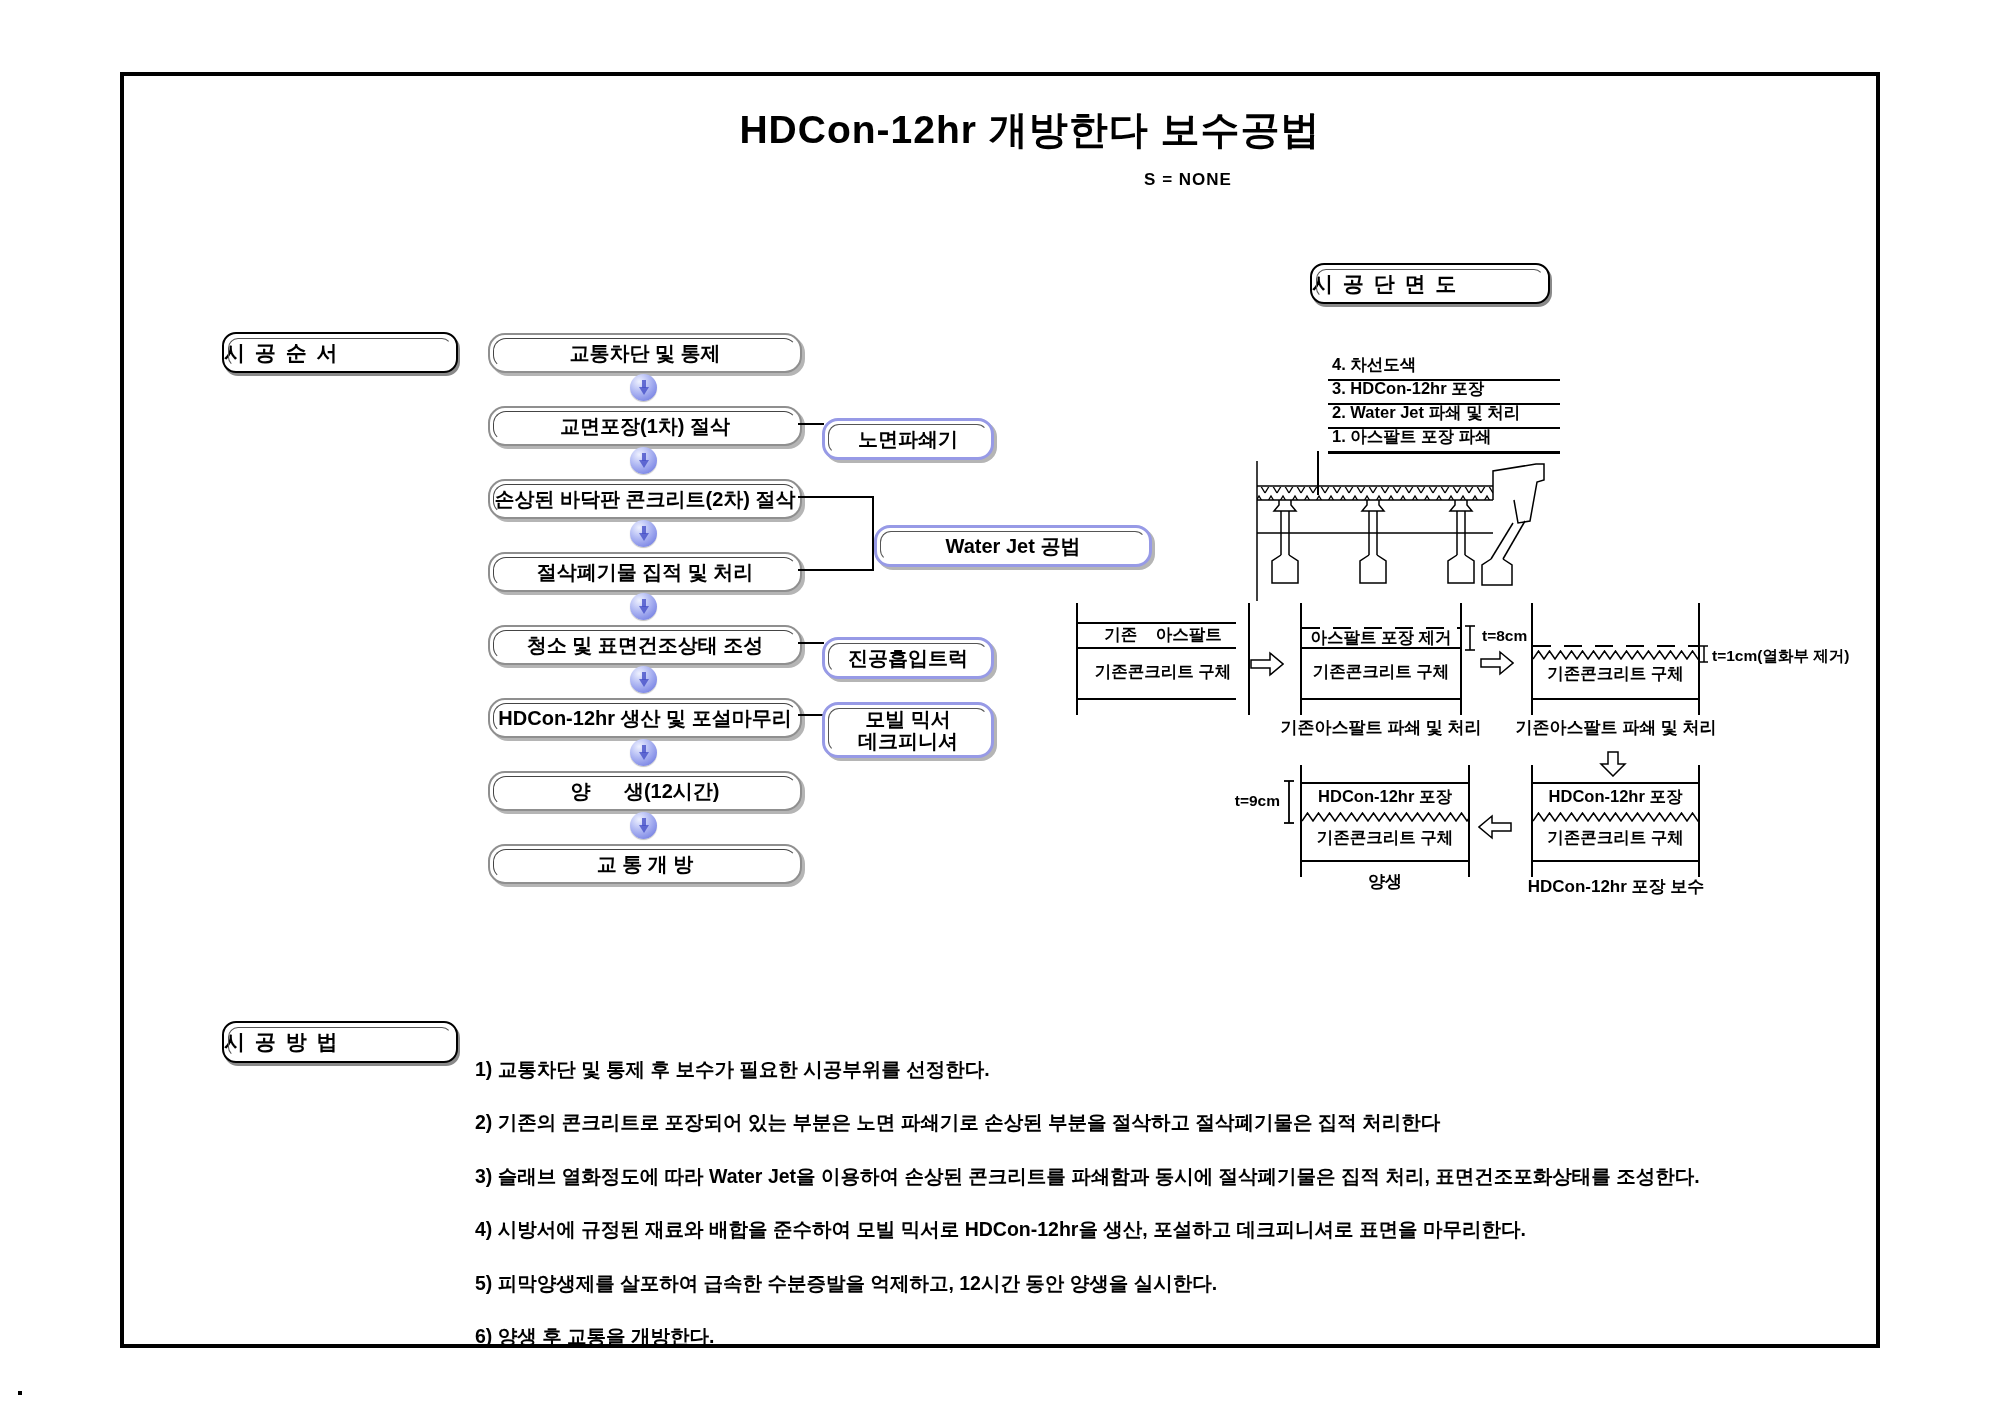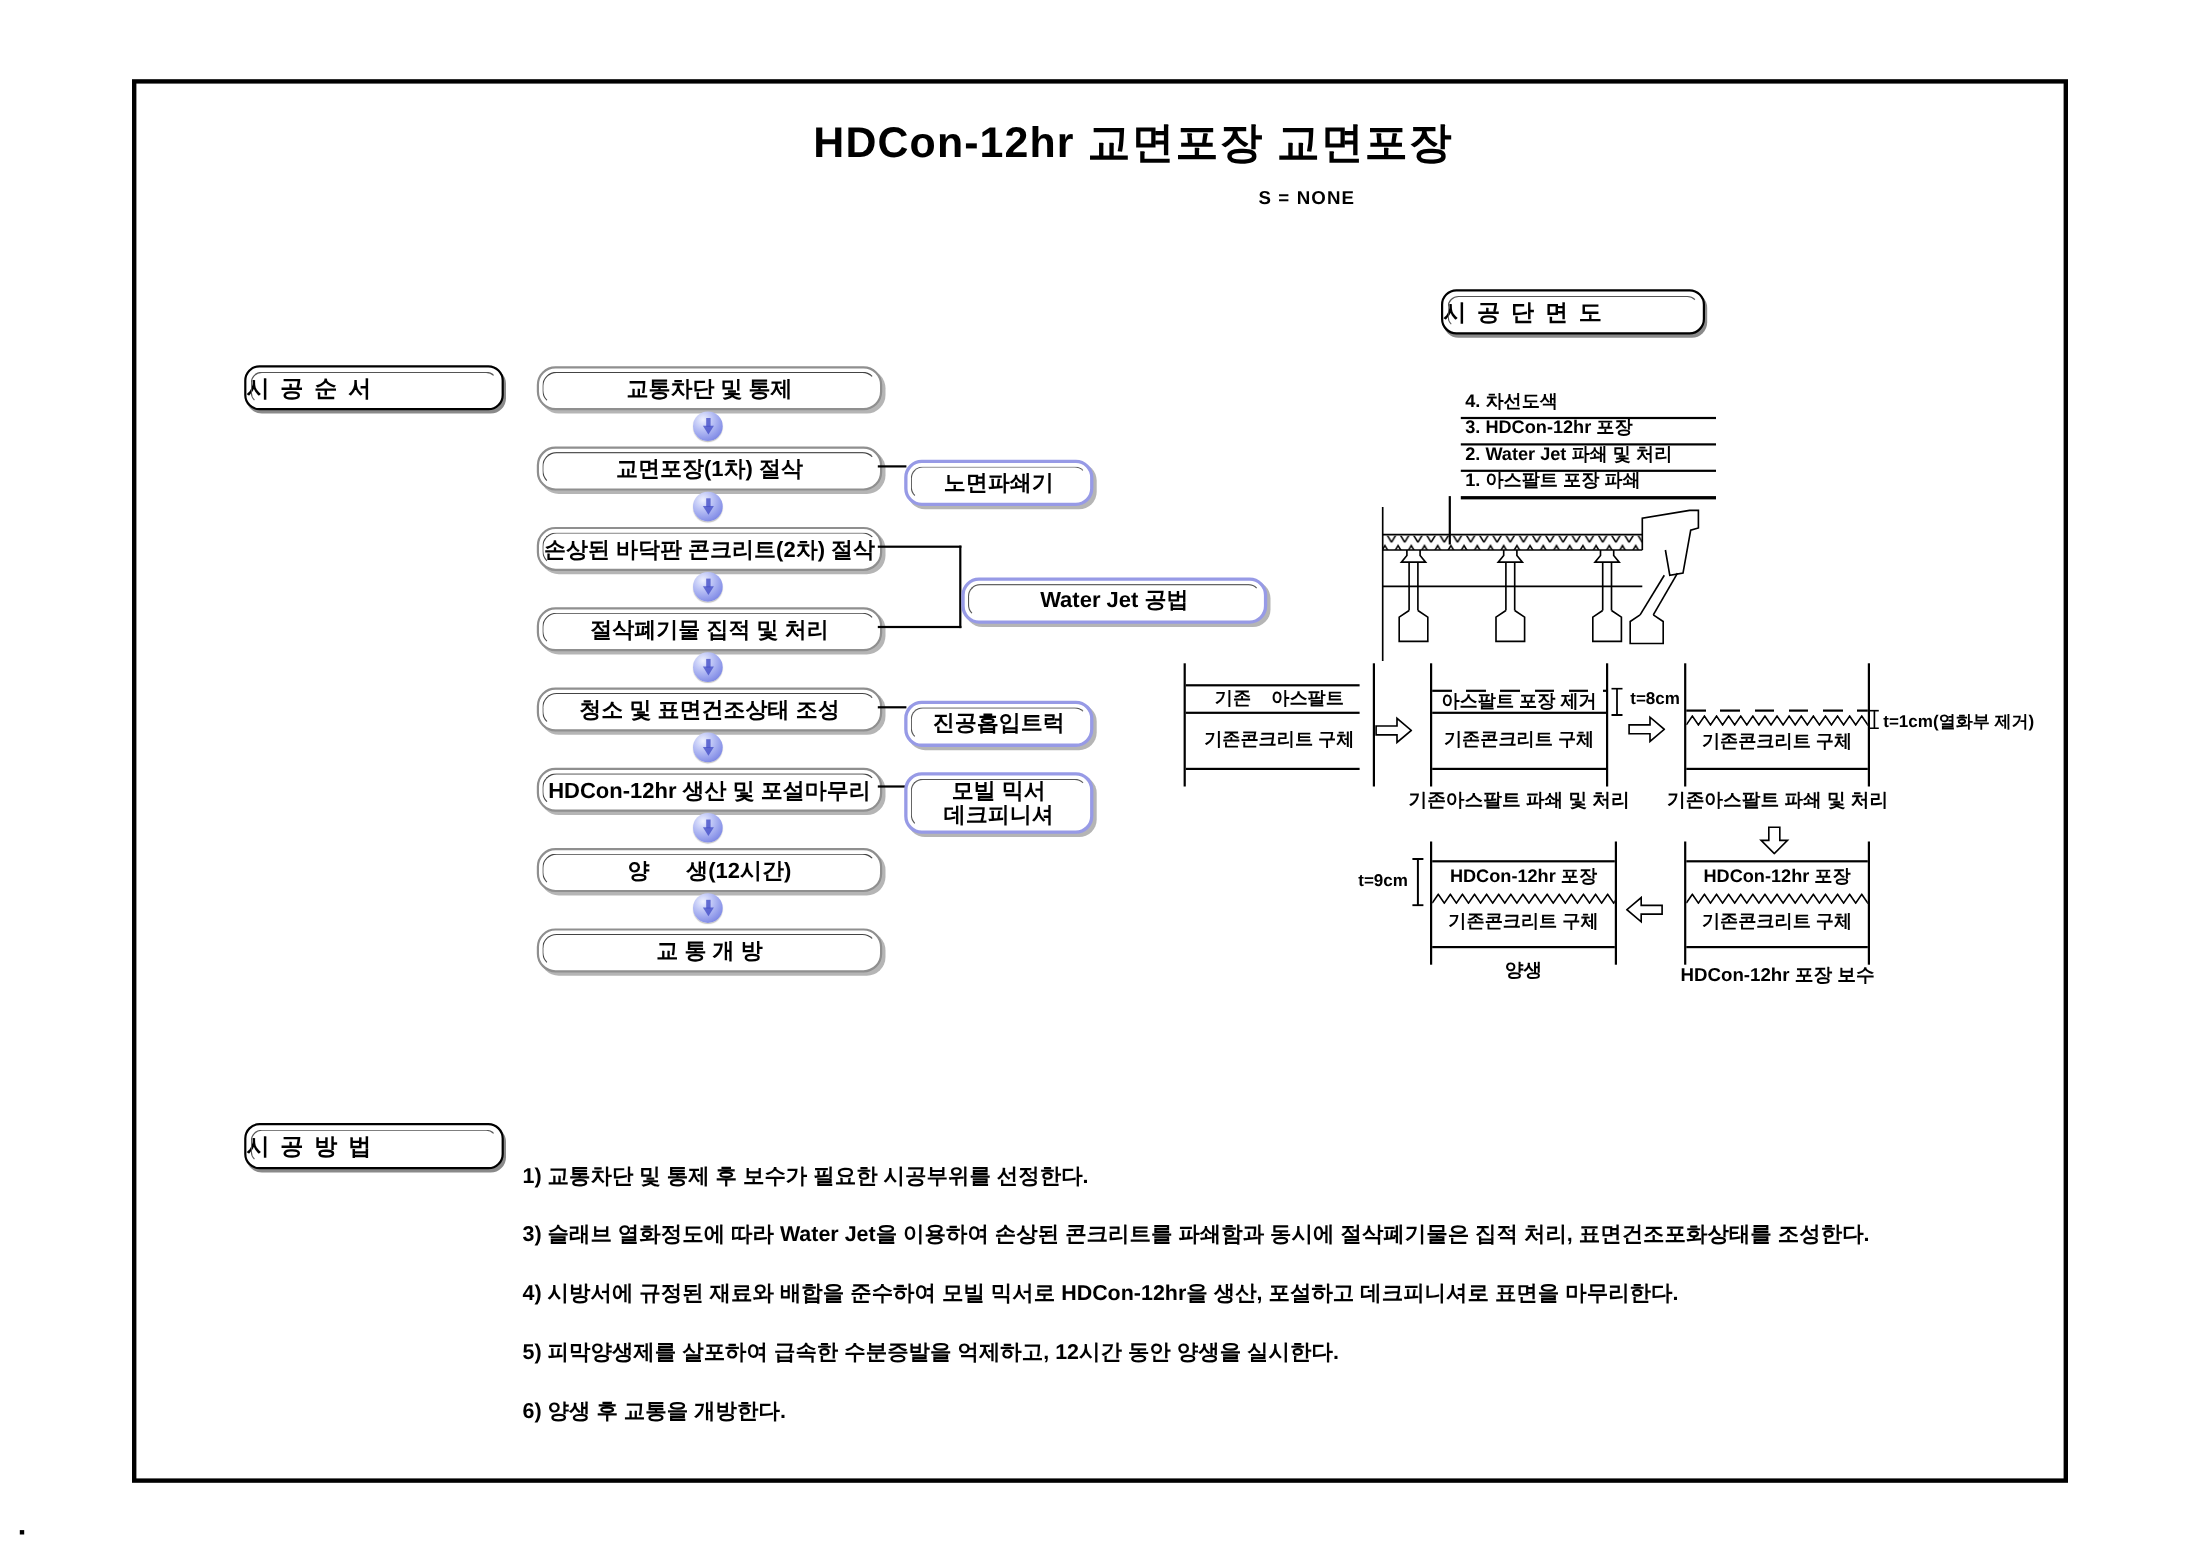--- a/index.html
+++ b/index.html
@@ -49,21 +49,21 @@
   .method-line{font-size:19.5px;line-height:24.4px;white-space:nowrap;margin-top:29px;}
   svg{display:block;}
 </style>
 </head>
 <body>
 
 <div id="canvas">
 
   <div class="abs frame" style="left:120px;top:72px;width:1752px;height:1268px;"></div>
 
-  <div class="abs title" style="left:600px;top:103px;width:860px;">HDCon-12hr 교면포장 교면포장</div>
+  <div class="abs title" style="left:600px;top:103px;width:860px;">HDCon-12hr 개방한다 보수공법</div>
   <div class="abs subtitle" style="left:1108px;top:170px;width:160px;">S = NONE</div>
 
   <div class="abs tag-box" style="left:222px;top:332px;width:232px;height:37px;">
     <span>시 공 순 서</span>
   </div>
 
   <div class="abs flow-box" style="left:488px;top:333px;width:310px;height:36px;">
       <span class="pre">교통차단 및 통제</span>
     </div>
   <div class="abs flow-box" style="left:488px;top:406px;width:310px;height:36px;">
@@ -266,20 +266,21 @@
         <line x1="1" y1="43" x2="11" y2="43"></line>
       </g>
   </svg>
   <div class="abs dimlabel" style="left:1230px;top:792px;width:50px;text-align:right;">t=9cm</div>
 
   <div class="abs tag-box" style="left:222px;top:1021px;width:232px;height:38px;">
     <span>시 공 방 법</span>
   </div>
   <div class="abs" style="left:475px;top:1028px;width:1400px;">
     <div class="method-line">1) 교통차단 및 통제 후 보수가 필요한 시공부위를 선정한다.</div>
+    <div class="method-line">2) 기존의 콘크리트로 포장되어 있는 부분은 노면 파쇄기로 손상된 부분을 절삭하고 절삭폐기물은 집적 처리한다</div>
     <div class="method-line">3) 슬래브 열화정도에 따라 Water Jet을 이용하여 손상된 콘크리트를 파쇄함과 동시에 절삭폐기물은 집적 처리, 표면건조포화상태를 조성한다.</div>
     <div class="method-line">4) 시방서에 규정된 재료와 배합을 준수하여 모빌 믹서로 HDCon-12hr을 생산, 포설하고 데크피니셔로 표면을 마무리한다.</div>
     <div class="method-line">5) 피막양생제를 살포하여 급속한 수분증발을 억제하고, 12시간 동안 양생을 실시한다.</div>
     <div class="method-line">6) 양생 후 교통을 개방한다.</div>
   </div>
 
   <div class="abs" style="left:18px;top:1391px;width:4px;height:4px;background:#000;"></div>
 
 </div>
 

